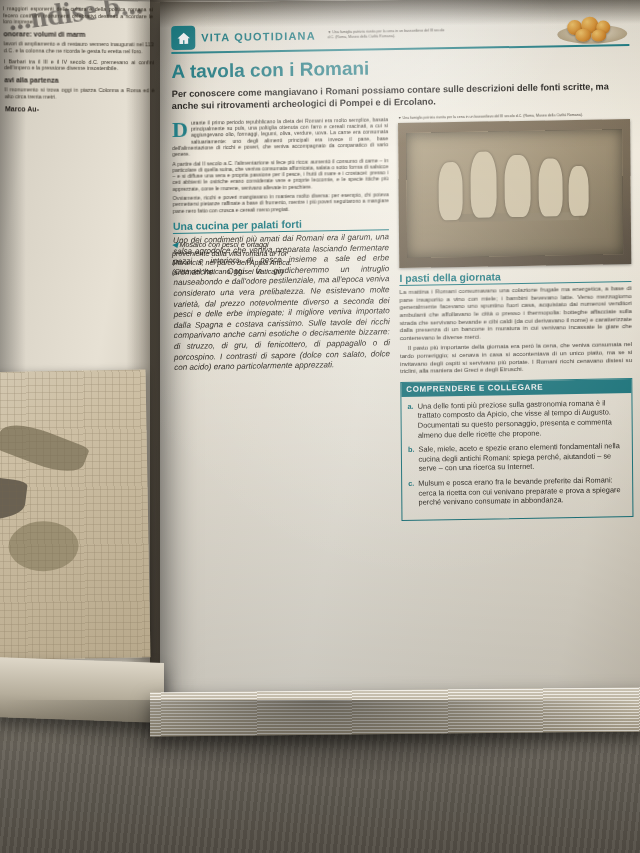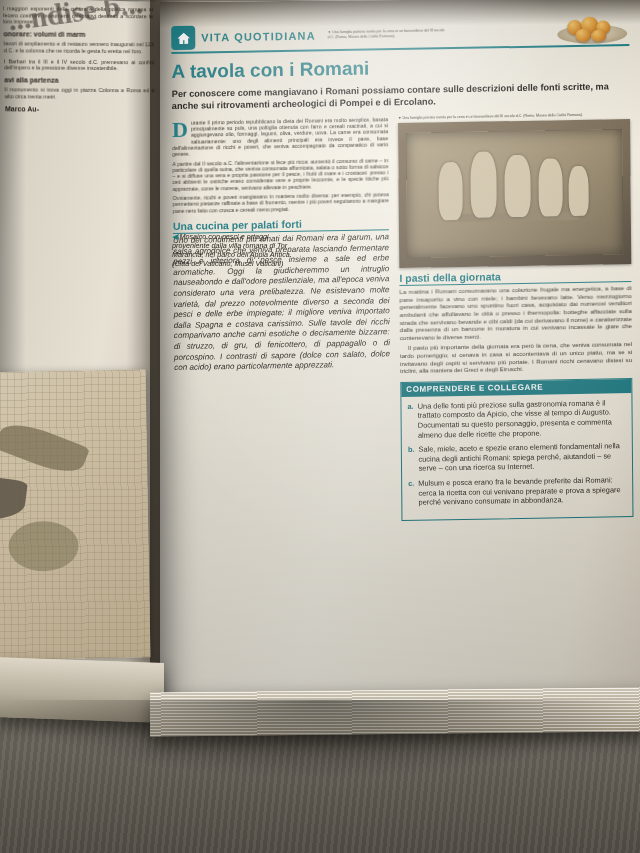--- a/index.html
+++ b/index.html
@@ -114,21 +114,21 @@
   .mosaic{position:absolute;left:-152px;top:372px;width:300px;height:288px;
     transform:rotate(-1deg);}
   .mosaic .bg{position:absolute;inset:0;
     background:linear-gradient(150deg,#d8cfbb 0%,#cdbfa4 40%,#b7a88b 100%);
     box-shadow:0 2px 8px rgba(0,0,0,.35);}
   .mosaic .tess{position:absolute;inset:0;opacity:.55;
     background:
       repeating-linear-gradient(0deg,rgba(120,105,80,.35) 0 1px,rgba(0,0,0,0) 1px 7px),
       repeating-linear-gradient(90deg,rgba(120,105,80,.35) 0 1px,rgba(0,0,0,0) 1px 7px);}
   .fishbody{position:absolute;background:#6e6a5c;border-radius:50% 10% 50% 10%;}
-  .mcap{position:absolute;left:172px;top:232px;width:136px;
+  .mcap{position:absolute;left:172px;top:240px;width:136px;
     font-style:italic;font-size:7.2px;line-height:9px;color:#2c2822;}
   .mcap .arrow{color:#1b7a82;font-weight:bold;}
 
   
   .box{border:1.2px solid #1b7a82;margin-top:7px;}
   .box .bt{background:#1b7a82;color:#fff;font-size:8px;font-weight:bold;
     letter-spacing:.6px;padding:2.5px 5px;}
   .box .bb{padding:5px 6px 7px;font-size:7.4px;line-height:9.6px;color:#2b2720;}
   .box .it{display:flex;gap:4px;margin-bottom:5px;}
   .box .it b{color:#1b7a82;}

